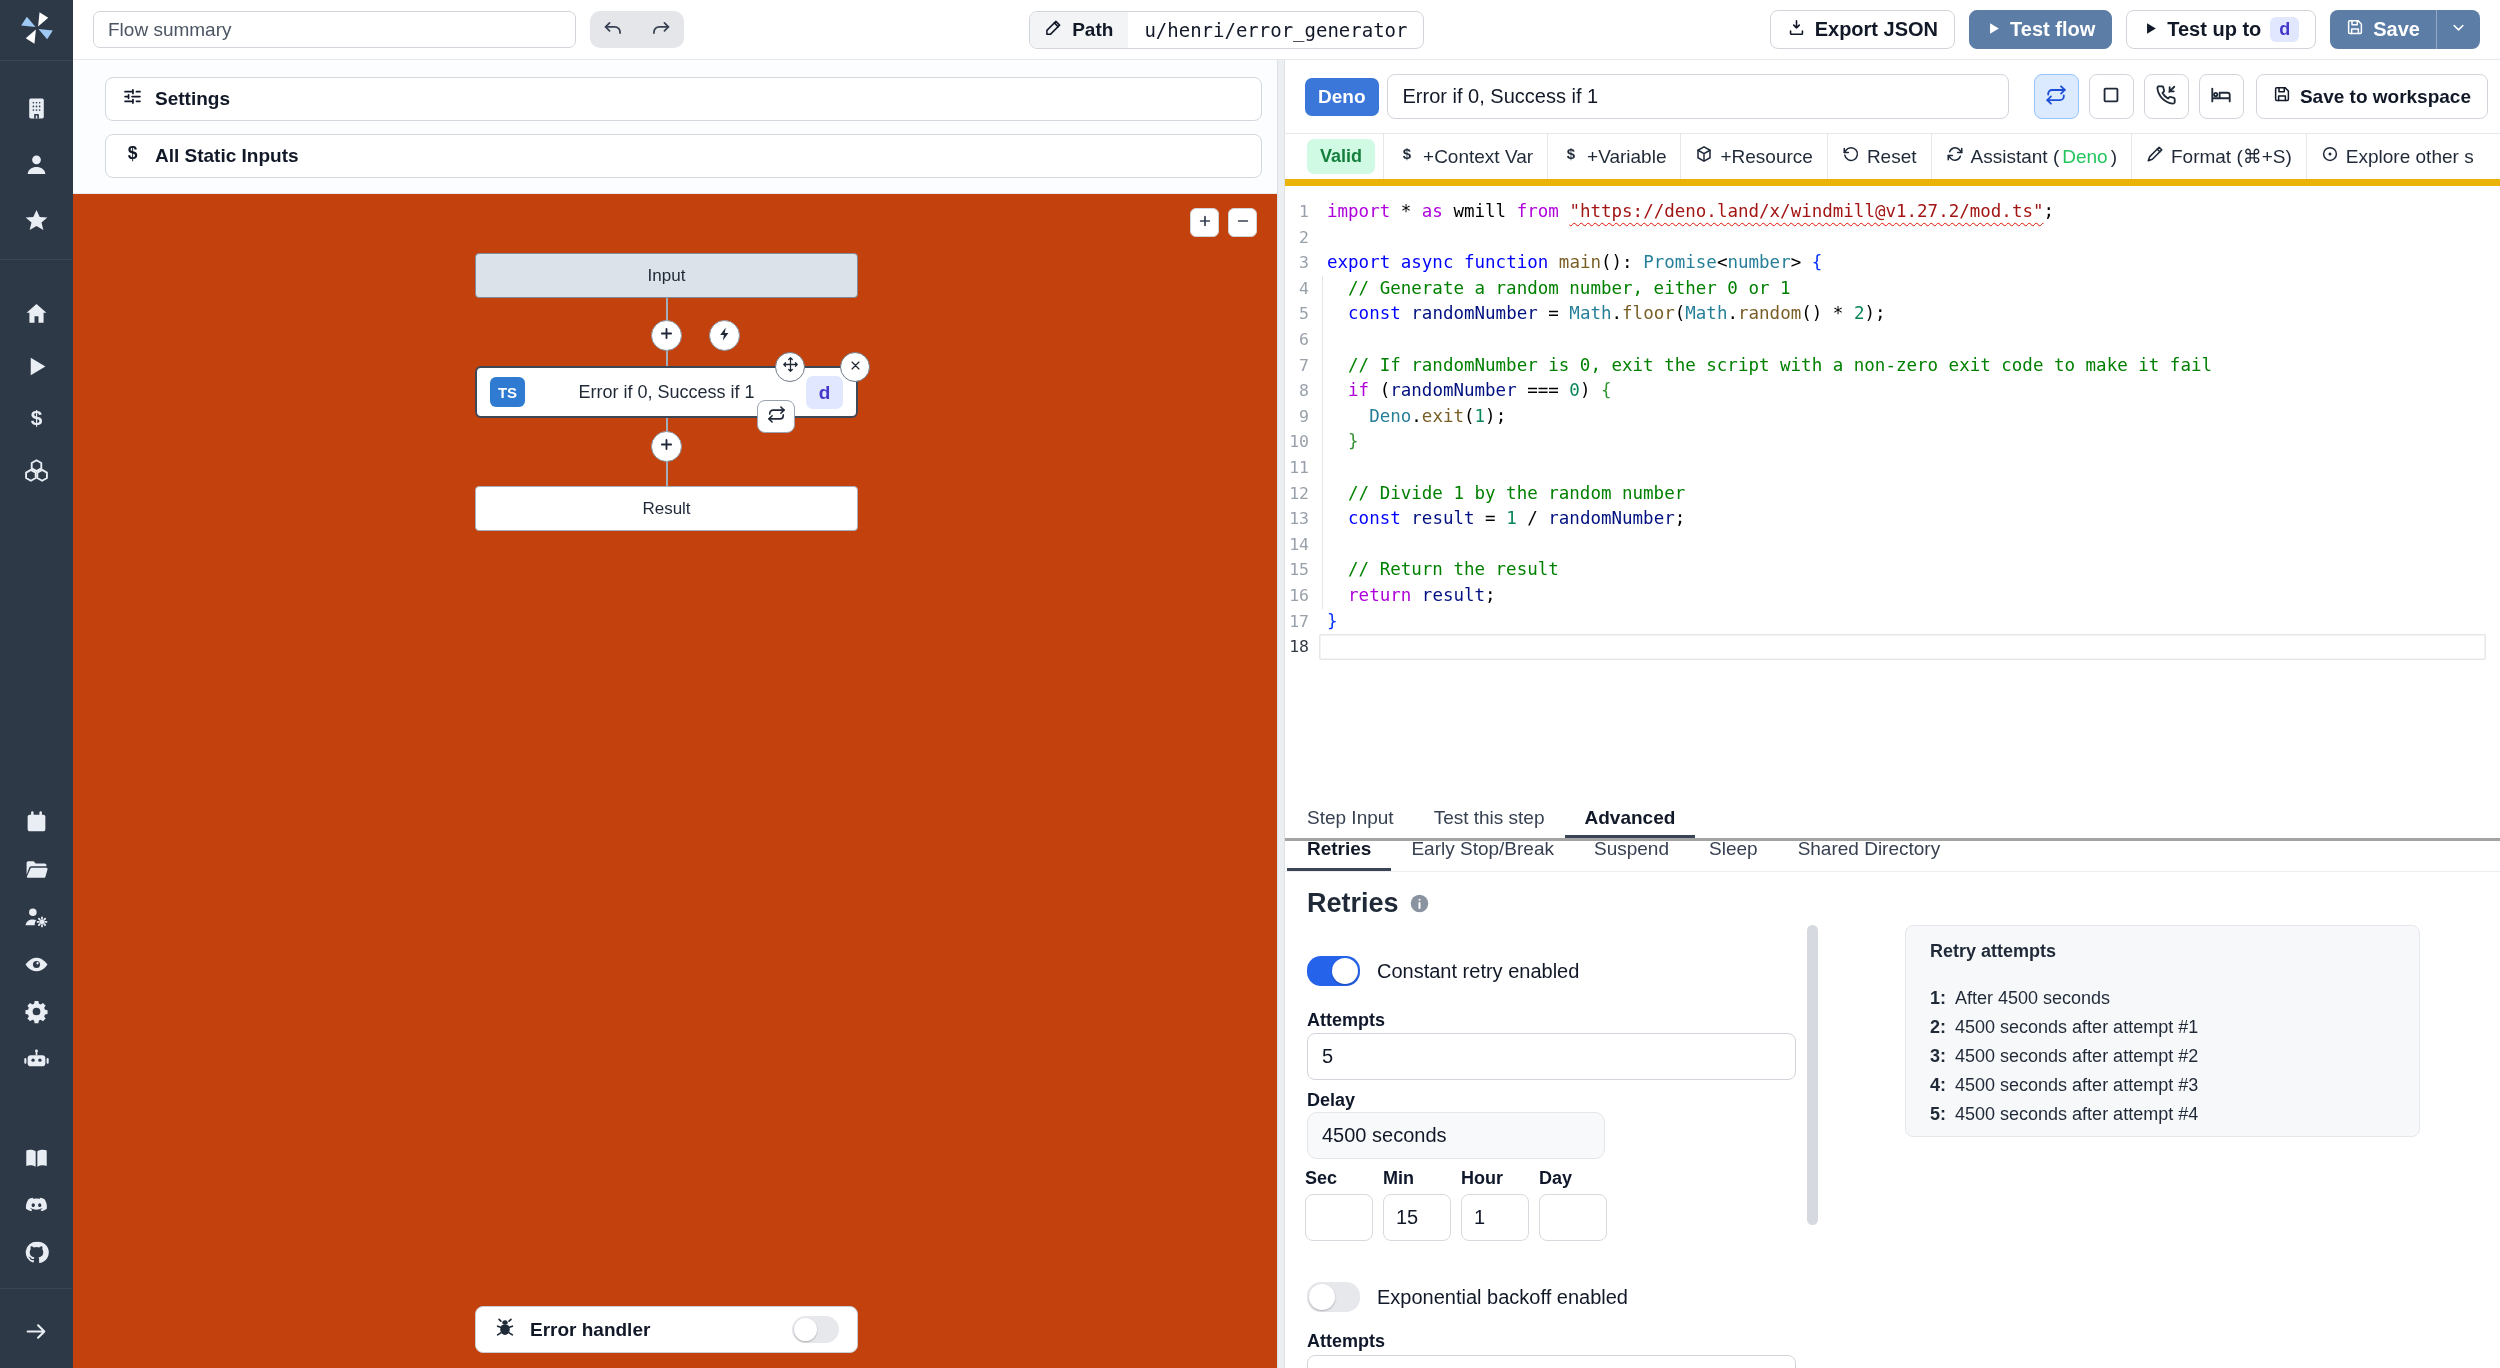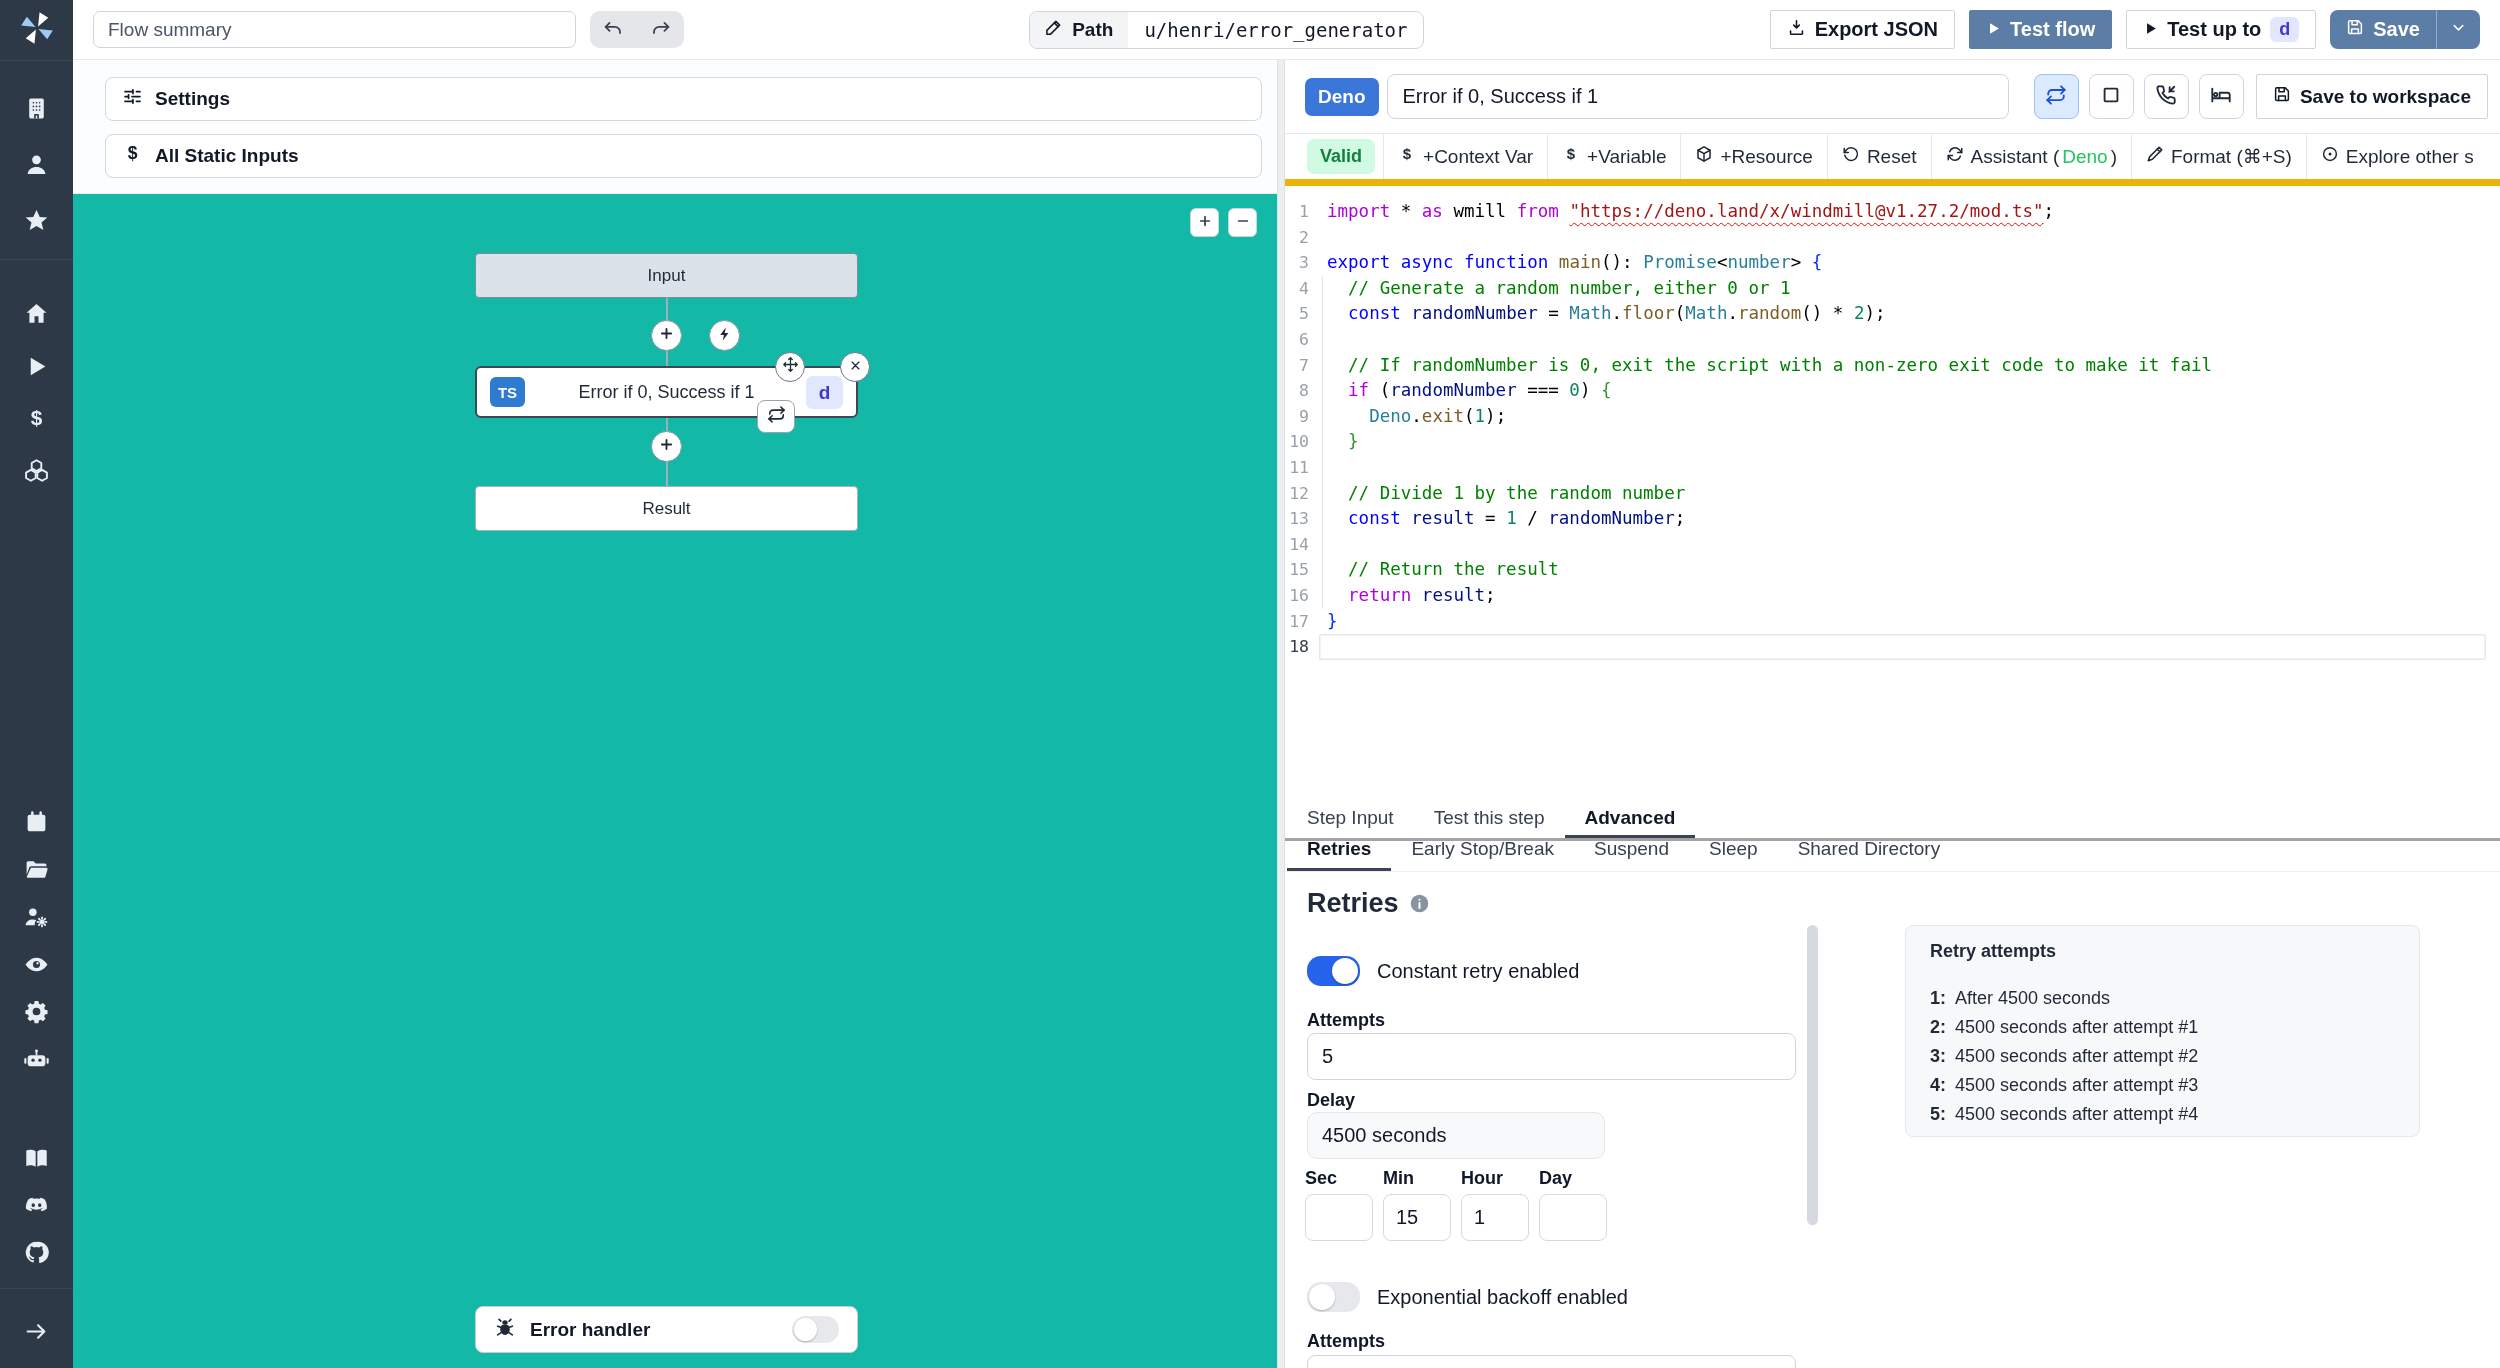--- a/index.html
+++ b/index.html
@@ -14,31 +14,31 @@
   
   .topbar { position:absolute; left:73px; top:0; width:2427px; height:60px; background:#fff; border-bottom:1px solid #e6e8ec; display:flex; align-items:center; gap:14px; padding:0 20px; }
   .flow-summary { width:483px; height:37px; border:1px solid #d1d5db; border-radius:7px; padding:0 14px; font-size:19px; color:#374151; font-family:"Liberation Sans",sans-serif; outline:none; }
   .flow-summary::placeholder { color:#4b5563; }
   .undo-redo { display:flex; background:#e4e6ea; border-radius:10px; height:37px; align-items:center; }
   .ur-btn { width:47px; height:37px; display:flex; align-items:center; justify-content:center; color:#374151; cursor:pointer; }
   .spacer { flex:1; }
   .path-pill { display:flex; align-items:center; height:38px; border:1px solid #d1d5db; border-radius:8px; overflow:hidden; background:#fff; }
   .path-label { display:flex; gap:9px; align-items:center; background:#f3f4f6; height:100%; padding:0 15px; font-weight:700; font-size:19px; color:#111827; }
   .path-value { padding:0 16px; font-family:"DejaVu Sans Mono",monospace; font-size:19px; min-width:290px; color:#111827; }
-  .btn { display:inline-flex; align-items:center; gap:9px; height:39px; padding:0 16px; border-radius:2px; font-size:20px; font-weight:700; border:1px solid #d1d5db; background:#fff; color:#111827; cursor:pointer; white-space:nowrap; }
+  .btn { display:inline-flex; align-items:center; gap:9px; height:39px; padding:0 16px; border-radius:8px; font-size:20px; font-weight:700; border:1px solid #d1d5db; background:#fff; color:#111827; cursor:pointer; white-space:nowrap; }
   .btn.primary { background:#5b7da6; border-color:#5b7da6; color:#fff; }
   .badge-d { background:#e0e7ff; color:#4338ca; font-weight:700; font-size:18px; border-radius:6px; padding:2px 9px; }
   .save-group { display:flex; height:39px; border-radius:8px; overflow:hidden; background:#5b7da6; color:#fff; cursor:pointer; }
   .save-main { display:flex; align-items:center; gap:9px; padding:0 16px; font-weight:700; font-size:20px; }
   .save-caret { width:44px; display:flex; align-items:center; justify-content:center; border-left:1px solid rgba(255,255,255,.35); }
 
   
   .left-panel { position:absolute; left:73px; top:60px; width:1204px; height:1308px; background:#fcfdfe; }
   .panel-box { position:absolute; left:32px; width:1157px; height:44px; background:#fff; border:1px solid #d3d8df; border-radius:8px; display:flex; align-items:center; gap:12px; padding:0 16px; font-weight:700; font-size:19px; color:#111827; cursor:pointer; }
-  .canvas { position:absolute; left:0; top:133px; width:1204px; height:1175px; background:#14b8a6; border-top:1px solid #e8eaee;text-align:right; }
+  .canvas { position:absolute; left:0; top:133px; width:1204px; height:1175px; background:#c2410c; border-top:1px solid #e8eaee;text-align:right; }
   .zoom-btn { position:absolute; top:14px; width:29px; height:29px; background:#fff; border:1px solid #cfd4da; border-radius:6px; display:flex; align-items:center; justify-content:center; color:#374151; cursor:pointer; }
   .flow-line { position:absolute; left:593px; top:104px; width:1.5px; height:190px; background:#a3adb9; }
   .gnode { position:absolute; left:402px; width:383px; border-radius:4px; display:flex; align-items:center; justify-content:center; font-size:17px; color:#1f2937; cursor:pointer; }
   .gnode.input-node { top:59px; height:45px; background:#dce2ea; border:1px solid #808c9b; }
   .gnode.step-node { top:172px; height:52px; background:#fff; border:2px solid #3d4857; border-radius:6px; font-size:18px; }
   .gnode.result-node { top:292px; height:45px; background:#fff; border:1px solid #a6afbb; }
   .conn { position:absolute; width:31px; height:31px; border-radius:50%; background:#fff; border:1.5px solid #8b95a3; display:flex; align-items:center; justify-content:center; color:#1f2937; cursor:pointer; }
   .ts-badge { position:absolute; left:13px; top:9px; width:35px; height:30px; border-radius:6px; background:#2f7bd2; color:#fff; font-weight:700; font-size:15px; display:flex; align-items:center; justify-content:center; }
   .id-badge { position:absolute; right:13px; top:8px; width:37px; height:33px; border-radius:7px; background:#e0e7ff; color:#4338ca; font-weight:700; font-size:19px; display:flex; align-items:center; justify-content:center; }
   .node-ctl { position:absolute; width:30px; height:30px; border-radius:50%; background:#fff; border:1.5px solid #707a88; display:flex; align-items:center; justify-content:center; color:#1f2937; cursor:pointer; }

